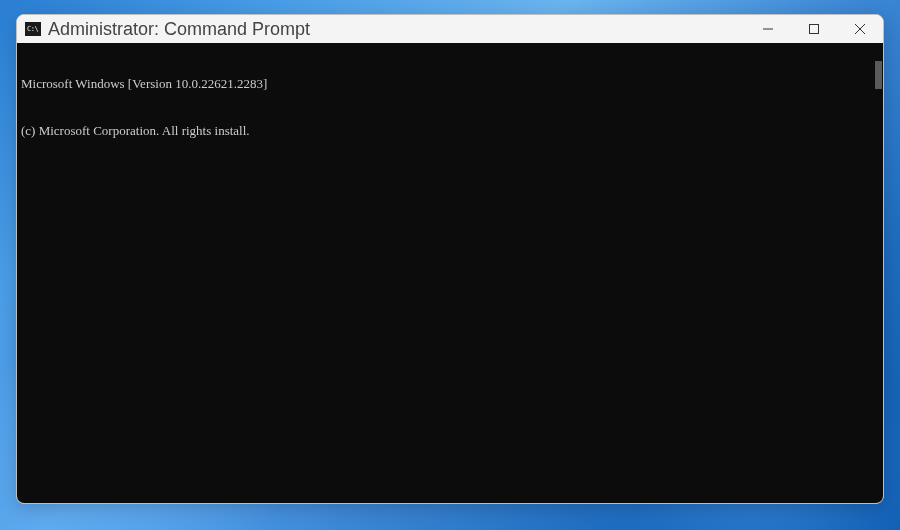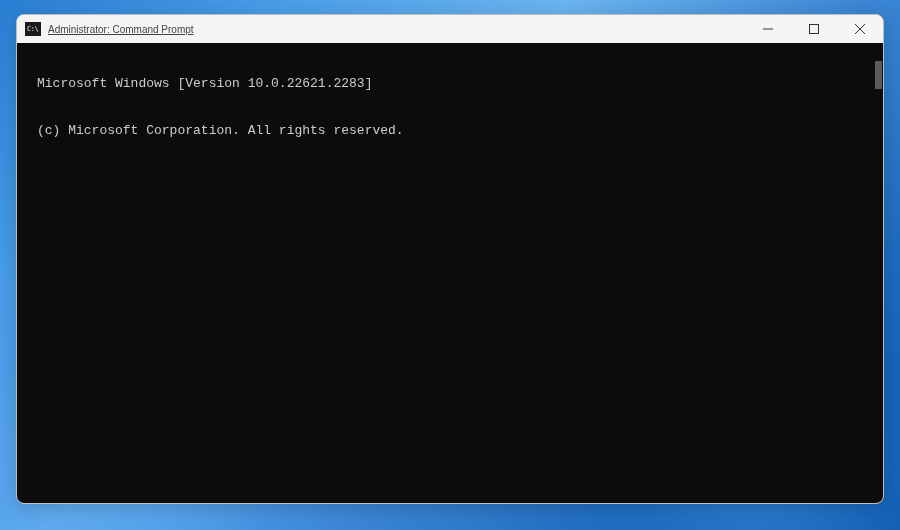--- a/index.html
+++ b/index.html
@@ -67,46 +67,45 @@
       justify-content: flex-start;
       padding-left: 2px;
     }
     .app-icon-text {
       color: #e0e0e0;
       font-size: 7px;
       font-family: Consolas, monospace;
       letter-spacing: -0.5px;
     }
     .title-text {
-      font-size: 10px;
+      font-size: 18px;
       color: #444;
       flex: 1;
-      text-decoration: underline;
     }
     .win-controls {
       display: flex;
       height: 100%;
     }
     .win-btn {
       width: 46px;
       height: 100%;
       display: flex;
       align-items: center;
       justify-content: center;
       cursor: default;
     }
     .win-btn svg { width: 10px; height: 10px; }
     .terminal {
       flex: 1;
       background: #0c0c0c;
       color: #cccccc;
-      font-family: Liberation Mono, monospace;
+      font-family: Liberation Serif, serif;
       font-size: 13px;
       line-height: 15.5px;
-      padding: 2px 20px;
+      padding: 2px 4px;
       position: relative;
       white-space: pre;
       overflow: hidden;
     }
     .terminal-line { white-space: pre; }
     .scrollbar {
       position: absolute;
       right: 0;
       top: 0;
       bottom: 0;
@@ -149,19 +148,19 @@
       <div class="win-btn close" title="Close">
         <svg viewBox="0 0 10 10">
             <line x1="0" y1="0" x2="10" y2="10" stroke="#333" stroke-width="1"></line>
             <line x1="10" y1="0" x2="0" y2="10" stroke="#333" stroke-width="1"></line>
           </svg>
       </div>
     </div>
   </div>
   <div class="terminal">
     <div class="terminal-line">Microsoft Windows [Version 10.0.22621.2283]</div>
-    <div class="terminal-line">(c) Microsoft Corporation. All rights reserved.</div>
+    <div class="terminal-line">(c) Microsoft Corporation. All rights install.</div>
     <div class="terminal-line"></div>
     <div class="scrollbar">
       <div class="scrollbar-thumb"></div>
     </div>
   </div>
 </div>
 
 </body></html>

